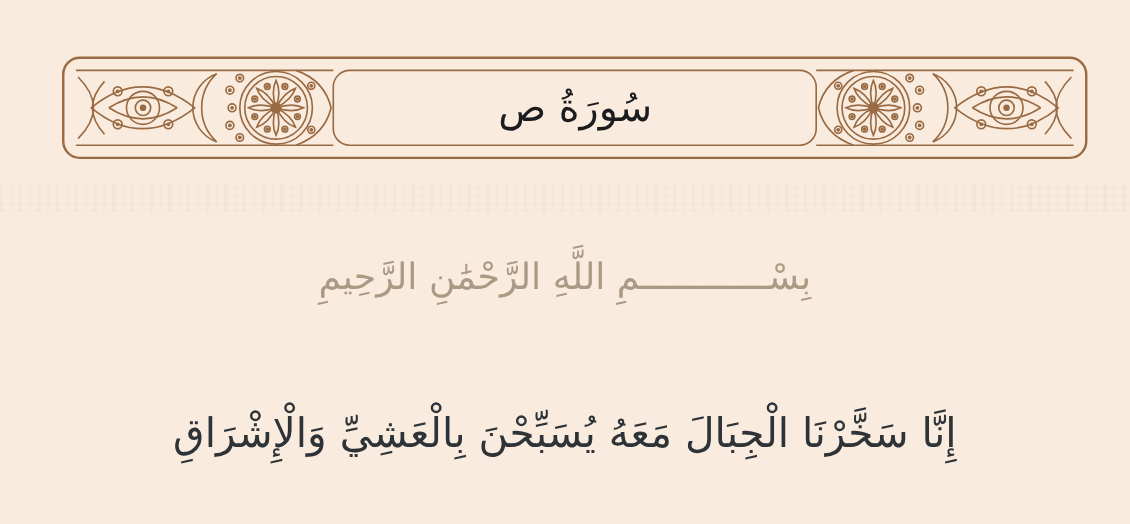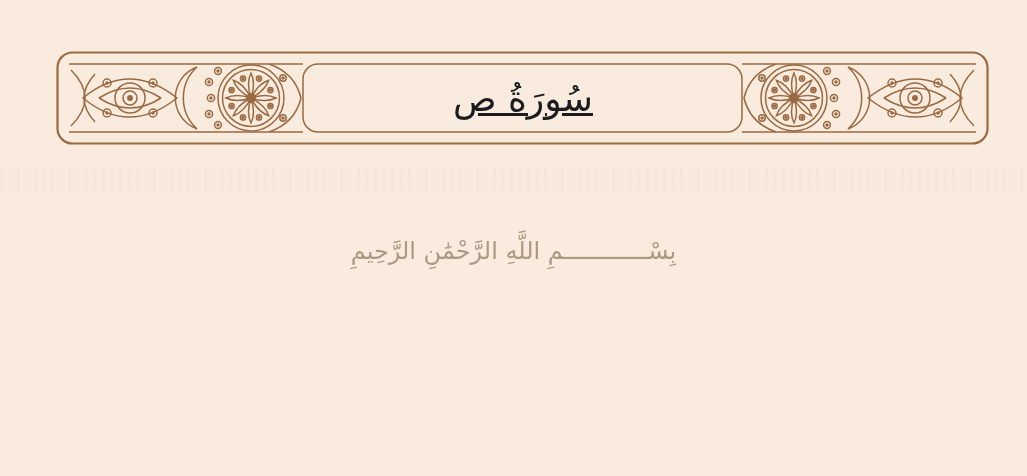--- a/index.html
+++ b/index.html
@@ -24,37 +24,36 @@
     position:absolute;
     left:55px; top:50px;
     width:935px; height:96px;
   }
   .band svg{position:absolute;inset:0;color:var(--ornament);}
   .band-title{
     position:absolute; left:248px; top:8px; width:440px; height:80px;
     display:flex;align-items:center;justify-content:center;
     font-size:36px; color:var(--title-color);
     white-space:nowrap;
-    text-decoration:underline;
   }
 
   
   .watermark{
     position:absolute; left:0; top:167px; width:100%; height:26px;
     background:
       repeating-linear-gradient(90deg, rgba(196,158,122,0.14) 0 3px, rgba(196,158,122,0) 3px 9px, rgba(196,158,122,0.10) 9px 11px, rgba(196,158,122,0) 11px 17px),
       repeating-linear-gradient(0deg, rgba(196,158,122,0.08) 0 2px, rgba(196,158,122,0) 2px 7px);
     opacity:.45;
   }
 
   
   .bismillah{
     position:absolute; left:0; top:205px; width:100%; height:92px;
     display:flex;align-items:center;justify-content:center;
-    font-size:24px; color:var(--bismillah-color);
+    font-size:33px; color:var(--bismillah-color);
     white-space:nowrap;
   }
 
   
   .verse-row{
     position:absolute; left:0; top:336px; width:100%; height:116px;
     display:flex; flex-direction:row; align-items:center; justify-content:center;
     direction:rtl; gap:12px;
   }
   .verse-text{
@@ -157,15 +156,16 @@
       <use href="#panelL" transform="translate(935,0) scale(-1,1)"></use>
     </svg>
     <div class="band-title">سُورَةُ ص</div>
   </div>
 
   <div class="watermark"></div>
 
   <div class="bismillah">بِسْــــــــــــمِ اللَّهِ الرَّحْمَٰنِ الرَّحِيمِ</div>
 
   <div class="verse-row">
+    <span class="verse-text">إِنَّا سَخَّرْنَا الْجِبَالَ مَعَهُ يُسَبِّحْنَ بِالْعَشِيِّ وَالْإِشْرَاقِ</span>
   </div>
 
 </div>
 
 </body></html>

